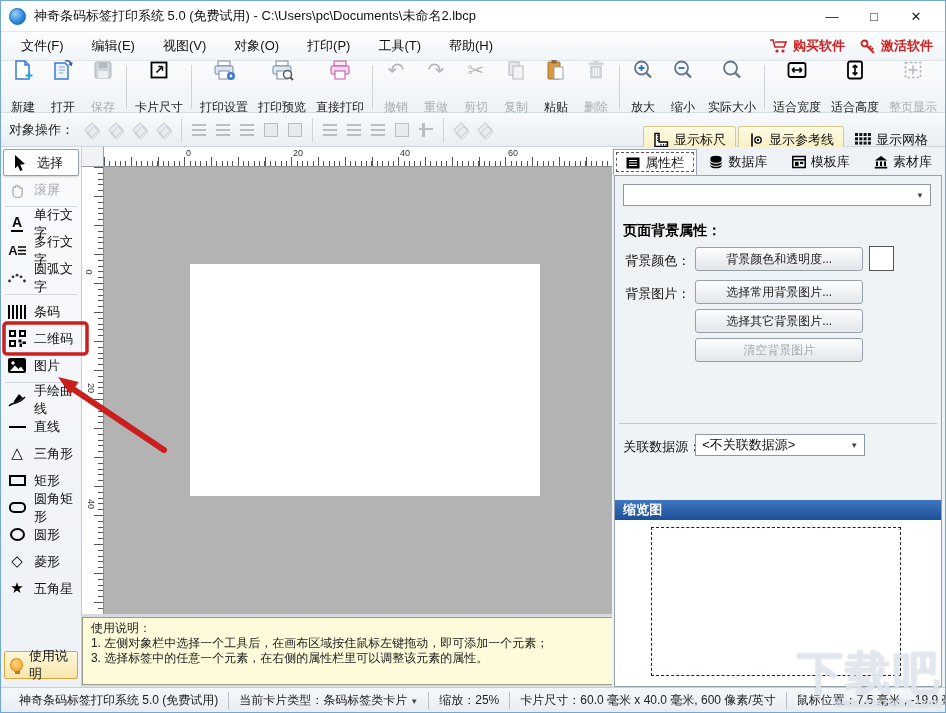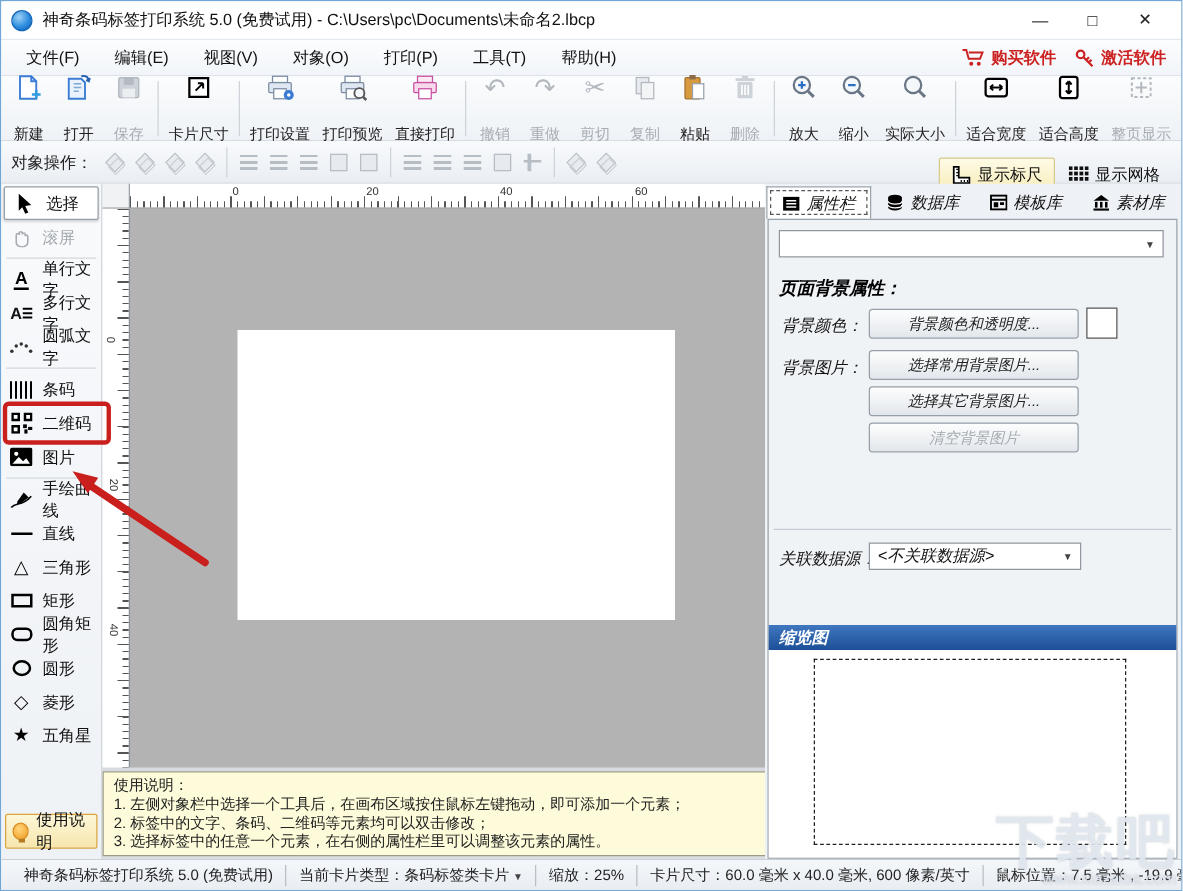--- a/index.html
+++ b/index.html
@@ -77,21 +77,21 @@
     background-size:5px 100%,9px 100%; background-repeat:repeat-y; background-position:right top,right top; }
   .v-ruler .num { position:absolute; left:4px; font-size:9px; color:#333; transform:rotate(90deg); }
   .canvas-viewport { position:absolute; left:22px; top:20px; right:0; height:447px; background:#b3b3b3; }
   .label-page { position:absolute; left:86px; top:97px; width:350px; height:232px; background:#fff; }
 
   
   .help-panel { position:absolute; left:0; top:470px; width:558px; height:68px; background:#fdfbd9; border:1px solid #9b9b8a; padding:3px 8px; font-size:12px; color:#222; line-height:15px; }
   .help-close { position:absolute; right:4px; top:4px; width:18px; height:17px; background:linear-gradient(#fdfdfd,#e2e6ea); border:1px solid #8a9096; display:flex; align-items:center; justify-content:center; font-size:11px; color:#111; }
 
   
-  .rpanel { width:354px; background:#eef1f5; position:relative;font-style:italic; }
+  .rpanel { width:354px; background:#eef1f5; position:relative; }
   .tabs { position:absolute; left:1px; top:2px; right:1px; height:26px; display:flex; }
   .tab { flex:1; display:flex; align-items:center; justify-content:center; gap:5px; font-size:13px; color:#111; white-space:nowrap; }
   .tab.selected { background:#fff; border:1px solid #9aa4ae; border-bottom:none; outline:1px dashed #555; outline-offset:-4px; }
   .rcontent { position:absolute; left:2px; right:3px; top:28px; bottom:0; border:1px solid #98a2ac; background:#f0f3f6; }
   .rdrop { position:absolute; left:8px; right:10px; top:8px; height:22px; background:#fff; border:1px solid #8f979f; display:flex; align-items:center; }
   .rdrop .arrow, .rsel .arrow { margin-left:auto; padding:0 6px; font-size:8px; color:#444; }
   .rsec-title { position:absolute; left:8px; top:46px; font-size:14px; font-weight:bold; color:#000; }
   .rlabel { position:absolute; font-size:13px; color:#111; }
   .btn { position:absolute; left:80px; width:168px; height:24px; display:flex; align-items:center; justify-content:center; background:linear-gradient(#fdfdfd,#e2e7ec); border:1px solid #97a0a9; border-radius:3px; font-size:12px; color:#222; }
   .btn.dis { color:#a5abb1; }
@@ -365,20 +365,30 @@
     <div class="t2right">
       <div class="toggle active">
         <span>
             <svg width="16" height="16" viewBox="0 0 16 16">
               <path d="M2 1.5 h4 v8.5 h8.5 v4.5 H2 z" fill="#fff" stroke="#000" stroke-width="1.4"></path>
               <path d="M4 3.5 h1.5 M4 6 h1.5 M4 8.5 h1.5 M8 12 v1.5 M10.5 12 v1.5 M13 12 v1.5" stroke="#000" stroke-width="1"></path>
             </svg>
           </span>
         <span>显示标尺</span>
       </div>
+      <div class="toggle active">
+        <span>
+            <svg width="16" height="16" viewBox="0 0 16 16">
+              <line x1="4" y1="1.5" x2="4" y2="14.5" stroke="#000" stroke-width="1.6"></line>
+              <circle cx="10" cy="8" r="3.2" fill="#fff" stroke="#000" stroke-width="1.3"></circle>
+              <circle cx="10" cy="8" r="1.2" fill="#000"></circle>
+            </svg>
+          </span>
+        <span>显示参考线</span>
+      </div>
       <div class="toggle">
         <span>
             <svg width="16" height="14" viewBox="0 0 16 14">
               <g fill="#111">
                 <rect x="0" y="0" width="3" height="3"></rect>
                 <rect x="4.3" y="0" width="3" height="3"></rect>
                 <rect x="8.6" y="0" width="3" height="3"></rect>
                 <rect x="12.9" y="0" width="3" height="3"></rect>
                 <rect x="0" y="4.3" width="3" height="3"></rect>
                 <rect x="4.3" y="4.3" width="3" height="3"></rect>
@@ -552,21 +562,20 @@
         <span class="num" style="top:100px">0</span>
         <span class="num" style="top:216px">20</span>
         <span class="num" style="top:332px">40</span>
       </div>
       <div class="canvas-viewport">
         <div class="label-page"></div>
       </div>
       <div class="help-panel">
         <div>使用说明：</div>
         <div>1. 左侧对象栏中选择一个工具后，在画布区域按住鼠标左键拖动，即可添加一个元素；</div>
-        <div>2. 标签中的文字、条码、二维码等元素均可以双击修改；</div>
         <div>3. 选择标签中的任意一个元素，在右侧的属性栏里可以调整该元素的属性。</div>
         <div class="help-close">✕</div>
       </div>
     </div>
 
     <div class="rpanel">
       <div class="tabs">
         <div class="tab selected">
           <span>
               <svg width="14" height="14" viewBox="0 0 14 14">

